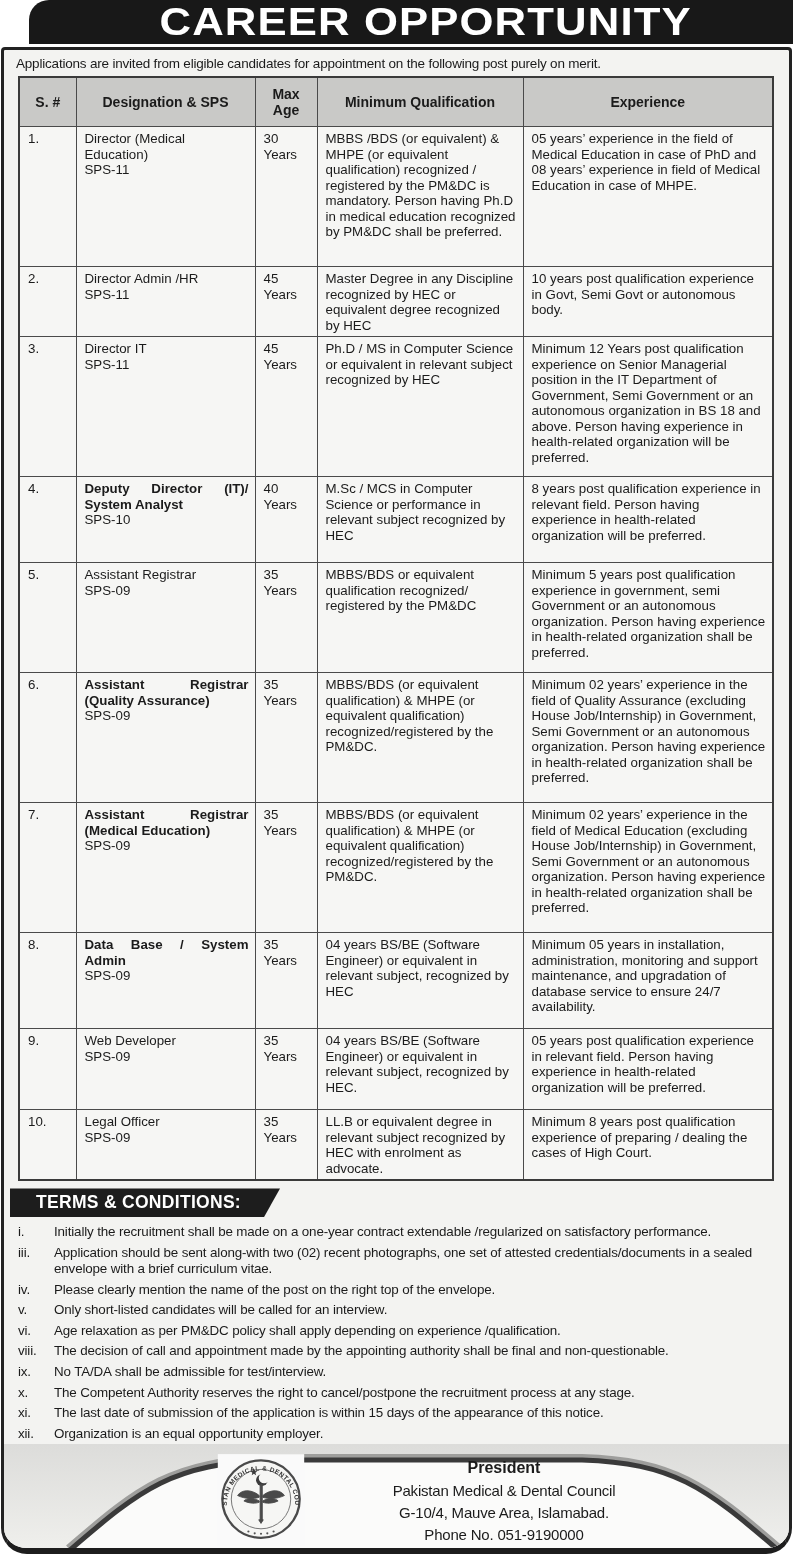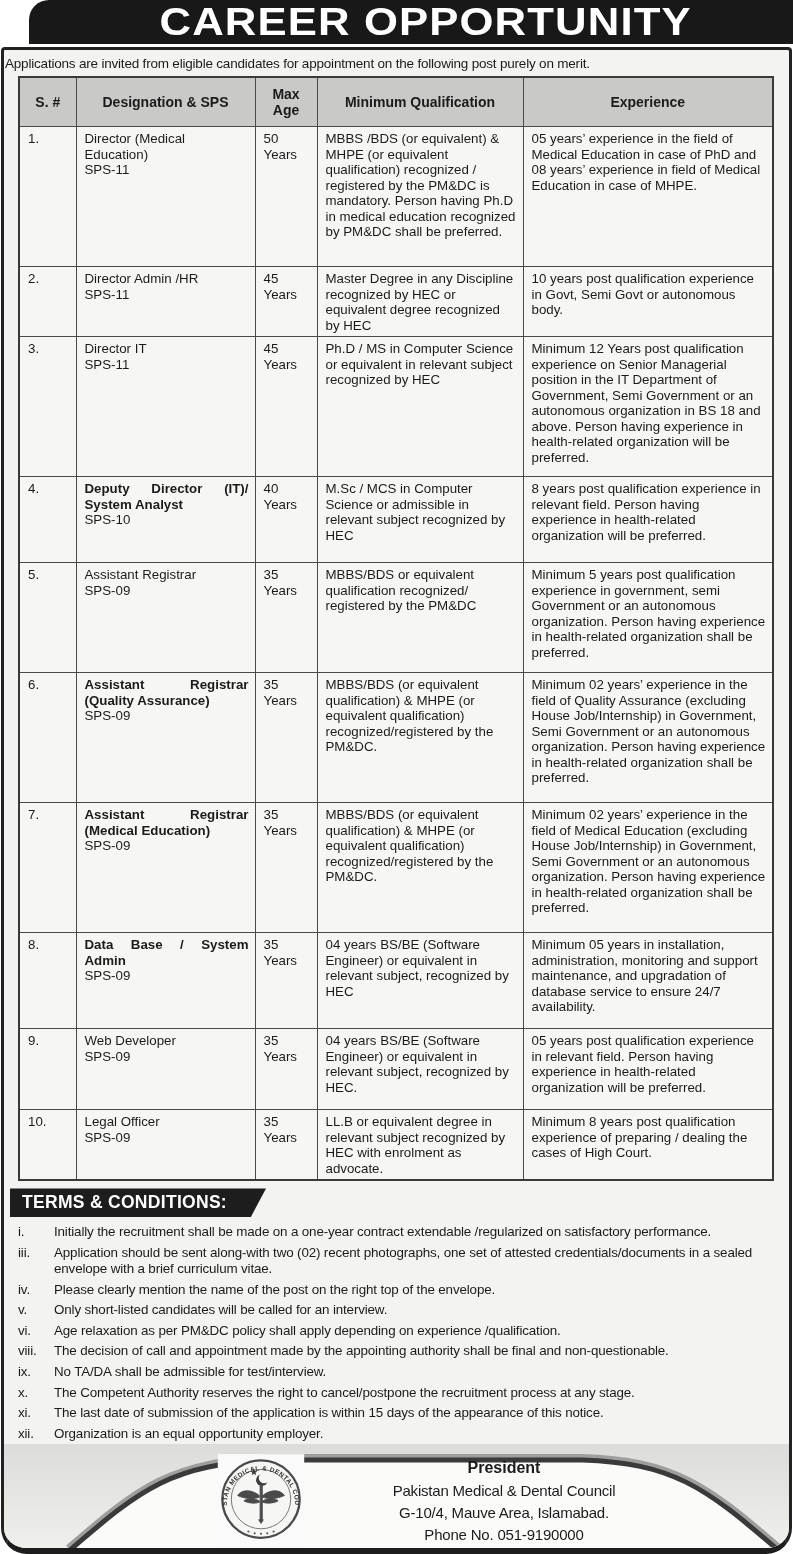--- a/index.html
+++ b/index.html
@@ -19,21 +19,21 @@
     transform:scaleX(1.12);white-space:nowrap;
   }
   
   .sheet{
     position:absolute;top:47px;left:1px;right:1px;bottom:0;
     border:3px solid #222;border-bottom:6px solid #1d1d1d;
     border-radius:4px 4px 26px 26px;
     background:#f3f3f1;overflow:hidden;
   }
   .intro{
-    font-size:13.5px;padding:6px 8px 5px 1px;letter-spacing:-0.2px;
+    font-size:13.5px;padding:6px 8px 5px 12px;letter-spacing:-0.2px;
   }
   
   table.jobs{
     border-collapse:collapse;table-layout:fixed;width:756px;margin-left:14px;
     border:2px solid #3a3a3a;background:#f6f6f4;
   }
   table.jobs td,table.jobs th{
     border:1px solid #4a4a4a;vertical-align:top;
     font-size:13.3px;line-height:1.17;padding:4px 6px 3px 8px;
     overflow:hidden;
@@ -43,21 +43,21 @@
     text-align:center;vertical-align:middle;height:44px;padding:2px;
   }
   td.sn{padding-left:12px;}
   td.desig .j{text-align:justify;font-weight:bold;}
   td.desig div{margin:0;}
   .cellblock{white-space:normal;}
   
   .terms-head{
     margin:7px 0 7px 6px;width:244px;height:29px;background:#1d1d1d;
     color:#fff;font-weight:bold;font-size:17.5px;line-height:29px;
-    padding-left:12px;letter-spacing:0.3px;
+    padding-left:26px;letter-spacing:0.3px;
     clip-path:polygon(0 0,100% 0,94% 100%,0 100%);
     border-radius:0 0 14px 0;
   }
   .terms{list-style:none;margin:0;padding:0 10px 0 0;}
   .term{
     display:grid;grid-template-columns:50px 1fr;
     font-size:13.4px;line-height:1.2;margin-bottom:4.5px;letter-spacing:-0.15px;
   }
   .term .rn{padding-left:14px;}
   
@@ -100,21 +100,21 @@
       <th>Experience</th>
     </tr>
 
     <tr style="height:140px">
       <td class="sn">1.</td>
       <td class="desig">
             <div>Director (Medical Education)</div>
             <div>SPS-11</div>
           </td>
       <td>
-            <div>50</div>
+            <div>30</div>
             <div>Years</div>
           </td>
       <td class="cellblock">MBBS /BDS (or equivalent) &amp; MHPE (or equivalent qualification) recognized / registered by the PM&amp;DC is mandatory. Person having Ph.D in medical education recognized by PM&amp;DC shall be preferred.</td>
       <td class="cellblock">05 years’ experience in the field of Medical Education in case of PhD and 08 years’ experience in field of Medical Education in case of MHPE.</td>
     </tr>
 
     <tr style="height:64px">
       <td class="sn">2.</td>
       <td class="desig">
             <div>Director Admin /HR</div>
@@ -145,21 +145,21 @@
     <tr style="height:86px">
       <td class="sn">4.</td>
       <td class="desig">
             <div class="j">Deputy Director (IT)/ System Analyst</div>
             <div>SPS-10</div>
           </td>
       <td>
             <div>40</div>
             <div>Years</div>
           </td>
-      <td class="cellblock">M.Sc / MCS in Computer Science or admissible in relevant subject recognized by HEC</td>
+      <td class="cellblock">M.Sc / MCS in Computer Science or performance in relevant subject recognized by HEC</td>
       <td class="cellblock">8 years post qualification experience in relevant field. Person having experience in health-related organization will be preferred.</td>
     </tr>
 
     <tr style="height:110px">
       <td class="sn">5.</td>
       <td class="desig">
             <div>Assistant Registrar</div>
             <div>SPS-09</div>
           </td>
       <td>

